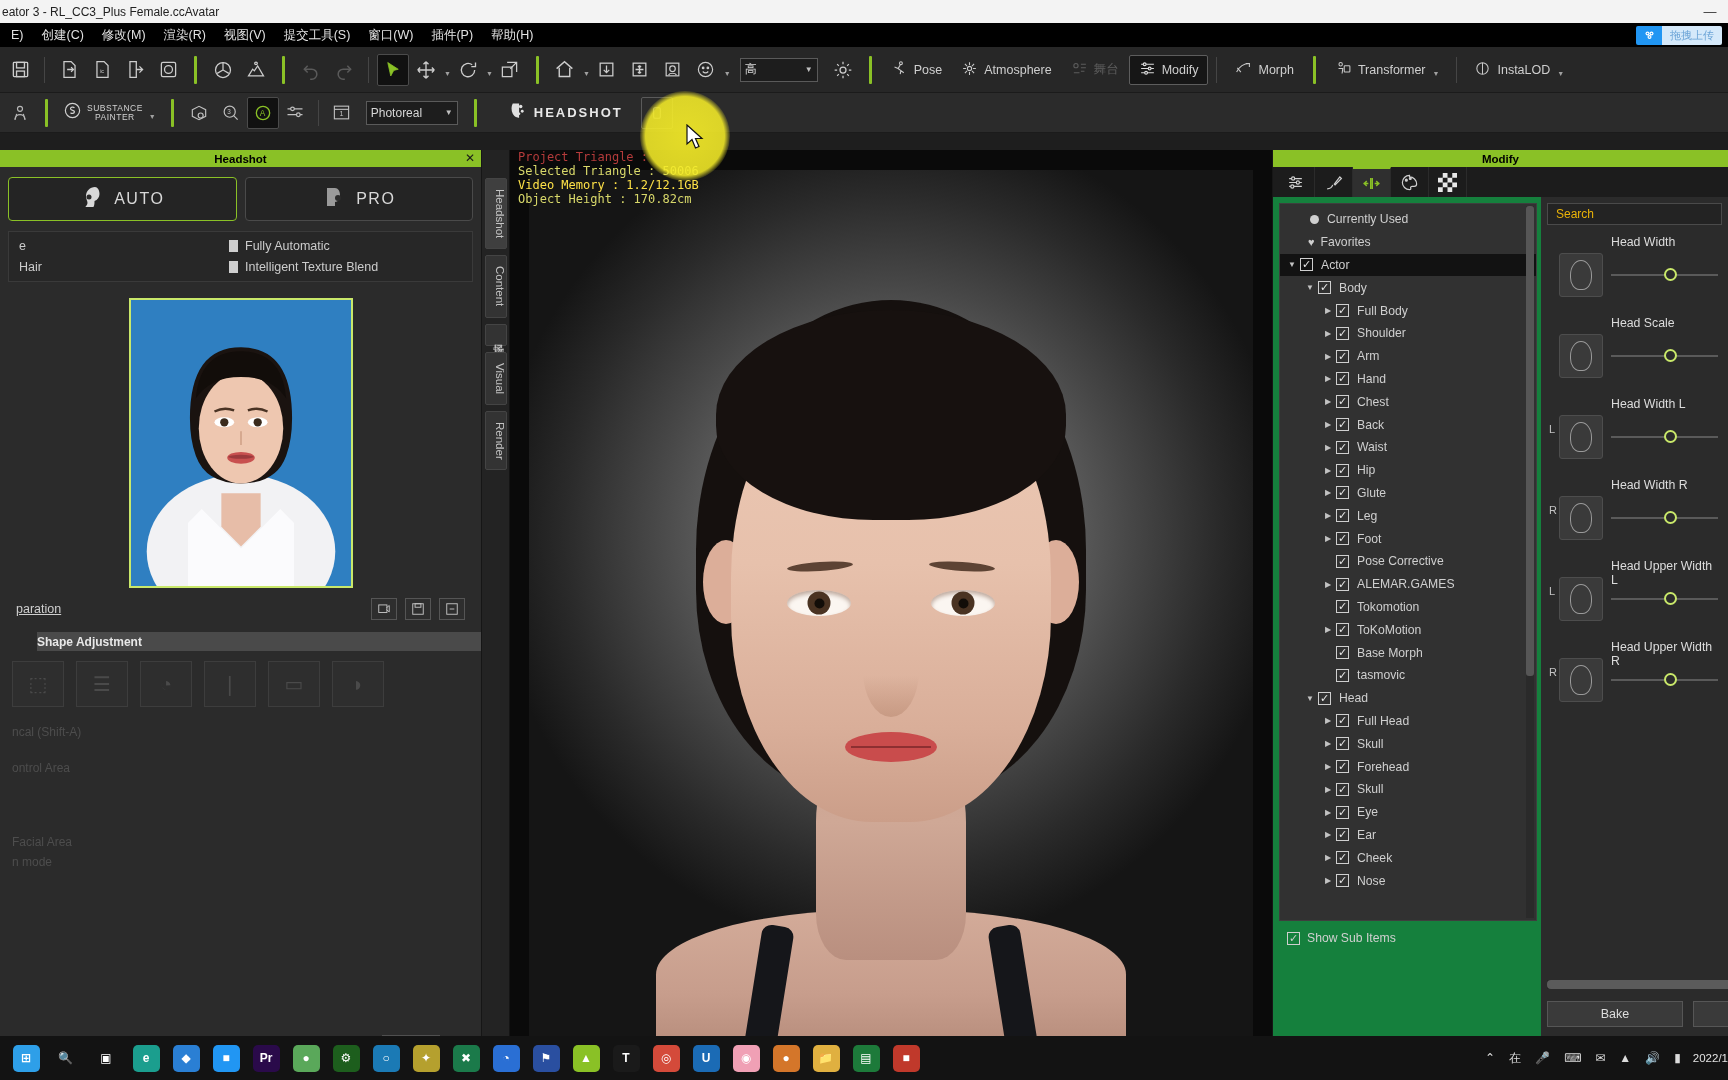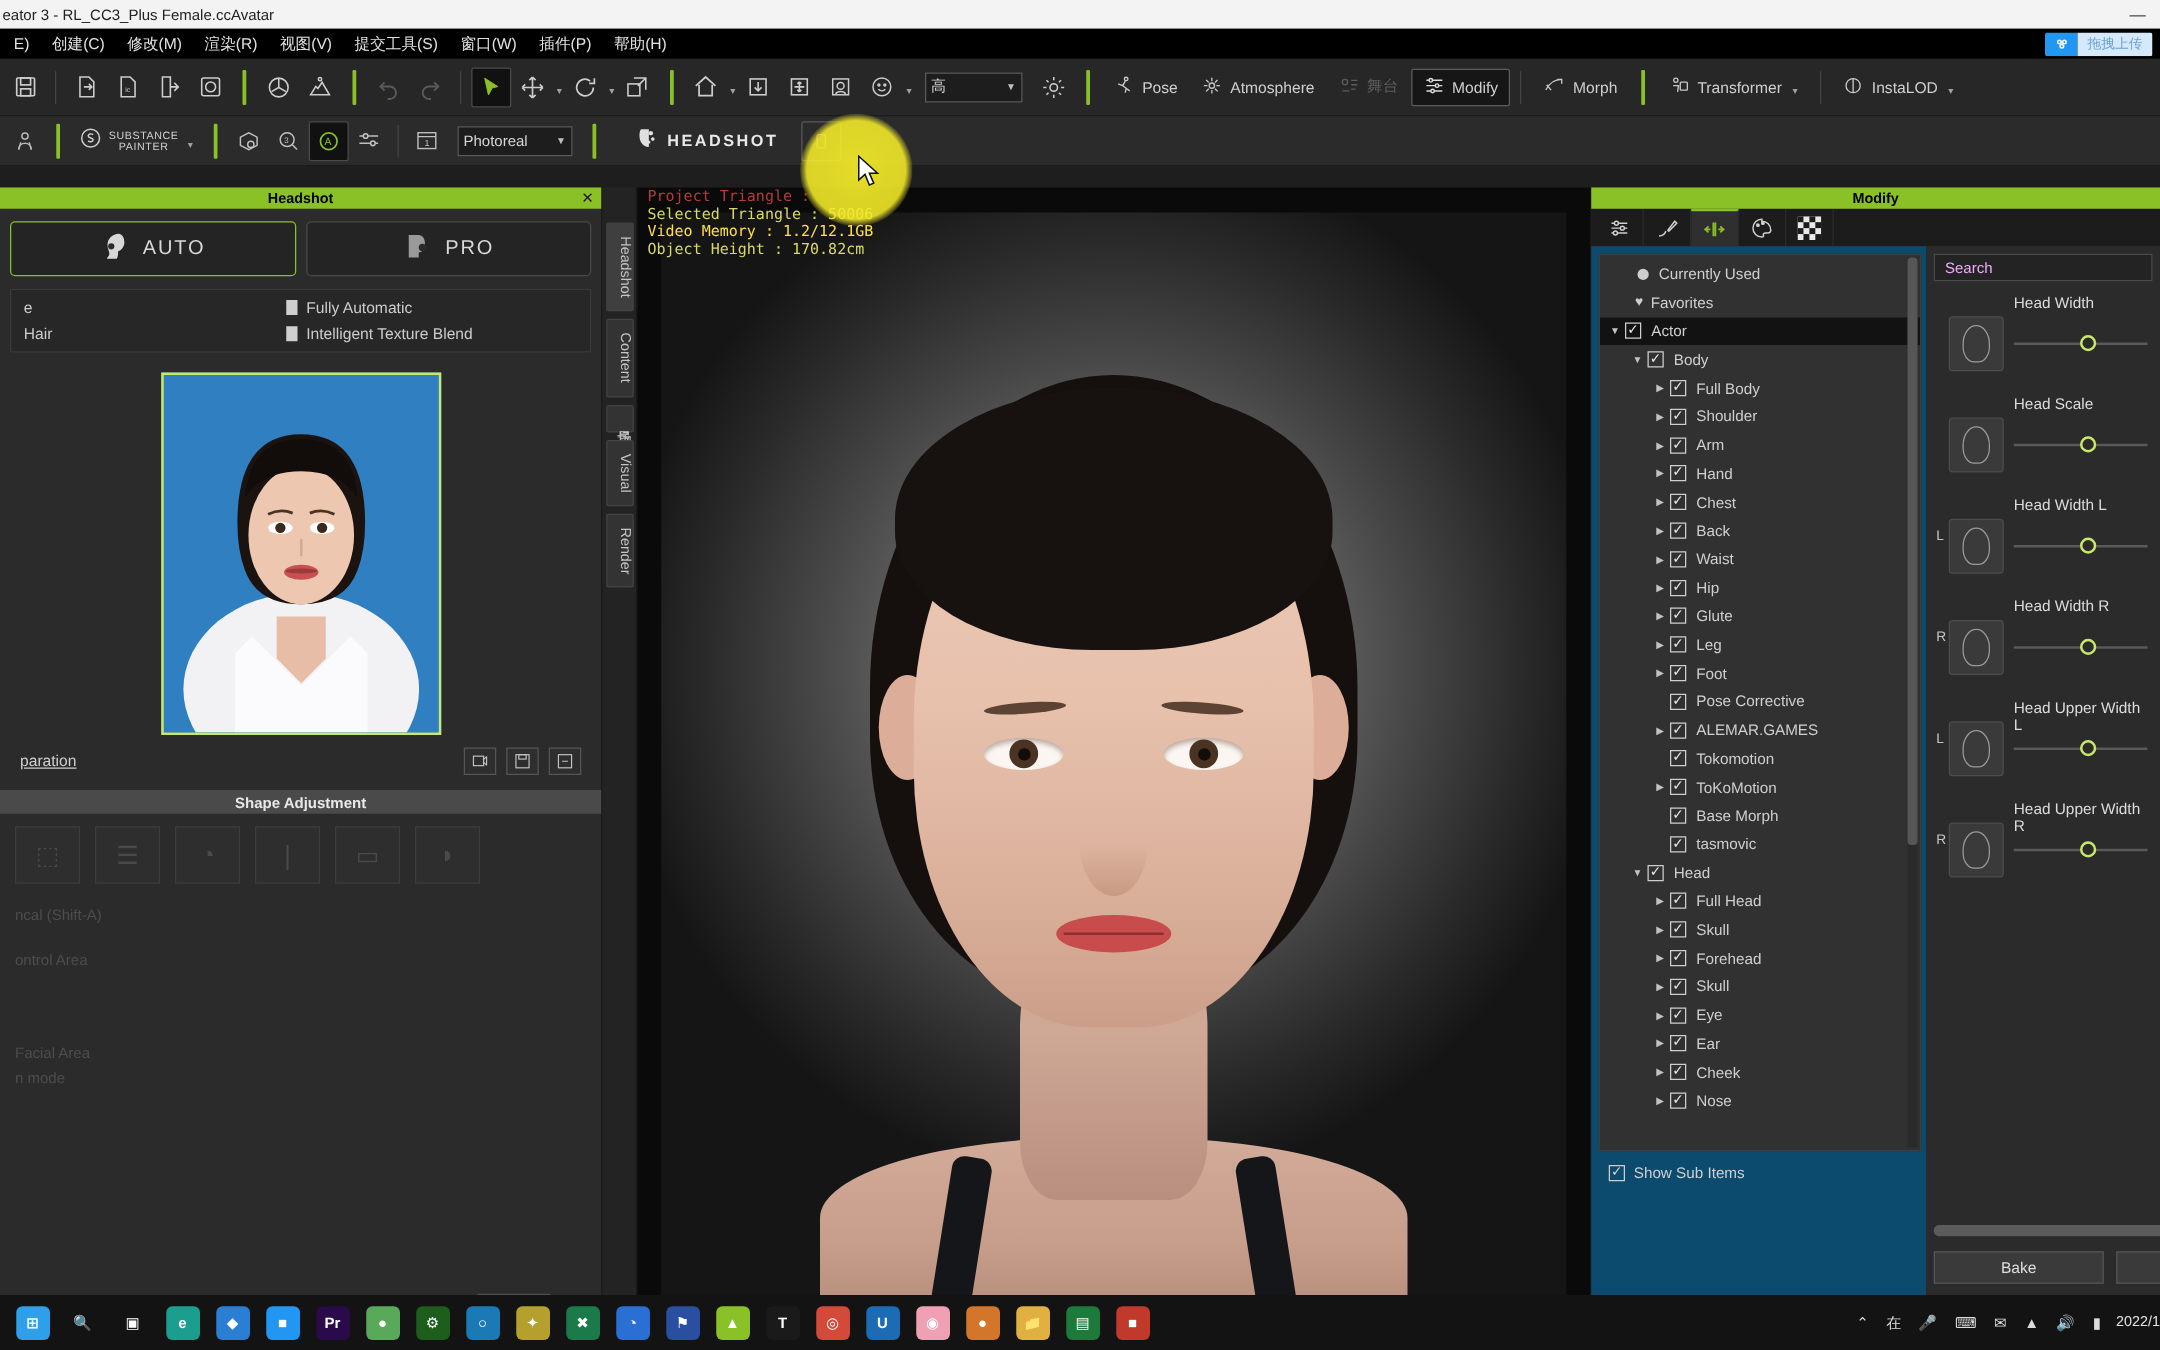--- a/index.html
+++ b/index.html
@@ -119,21 +119,21 @@
     display: flex; align-items: center; padding: 4px 16px 8px 16px; font-size: 12.5px;
   }
   .prep-link { color: #cfcfcf; text-decoration: underline; }
   .prep-icons { margin-left: auto; display: flex; gap: 8px; }
   .mini-btn {
     width: 26px; height: 22px; border: 1px solid #555; background: #2e2e2e;
     display: flex; align-items: center; justify-content: center; color: #c4c4c4;
   }
   .sectionbar {
     height: 19px; background: #4a4a4a; color: #e8e8e8; font-size: 12px; font-weight: bold;
-    display: flex; align-items: center; justify-content: center; margin-top: 4px;
+    display: flex; align-items: center; margin-top: 4px; margin-left: 37px;
   }
   .grp-label { font-size: 12.5px; color: #c9c9c9; padding: 8px 0 0 12px; display: flex; align-items: center; gap: 8px; }
   .grp-label .ln { flex: 1; height: 1px; background: #444; margin-right: 12px; }
   .sculptrow { display: flex; gap: 12px; padding: 10px 12px 0 12px; }
   .sculpt-btn {
     width: 52px; height: 46px; border: 1px solid #3d3d3d; background: #2e2e2e;
     display: flex; align-items: center; justify-content: center; color: #4a4a4a;
   }
   .faint { color: #4d4d4d; font-size: 12px; padding-left: 12px; }
   .spin {
@@ -246,21 +246,21 @@
     position: absolute; left: 1272px; top: 150px; width: 456px; height: 886px;
     background: #2b2b2b; border-left: 1px solid #161616;
   }
   .r-tabs { display: flex; height: 30px; background: #1c1c1c; padding-left: 4px; }
   .r-tab {
     width: 38px; height: 30px; display: flex; align-items: center; justify-content: center;
     color: #cfcfcf; border-right: 1px solid #2b2b2b;
   }
   .r-tab.sel { background: #2f2f2f; border-top: 2px solid #8ac126; }
   .r-body { display: flex; height: 856px; }
-  .tree-col { width: 268px; background: #0c4a6e; padding: 6px 4px 0 6px; position: relative; }
+  .tree-col { width: 268px; background: #15803d; padding: 6px 4px 0 6px; position: relative; }
   .tree-box {
     height: 718px; background: #313131; border: 1px solid #3e3e3e; overflow: hidden; position: relative;
   }
   .tree-scroll { position: absolute; right: 2px; top: 2px; width: 8px; height: 712px; background: #2a2a2a; }
   .tree-thumb { position: absolute; right: 2px; top: 2px; width: 8px; height: 470px; background: #565656; border-radius: 3px; }
   .trow {
     display: flex; align-items: center; height: 22.8px; font-size: 12.2px; color: #cfcfcf;
     padding-left: 4px; white-space: nowrap;
   }
   .trow.hl { background: #121212; }
@@ -271,21 +271,21 @@
     line-height: 11px;
   }
   .trow .dot { width: 9px; height: 9px; border-radius: 50%; background: #cfcfcf; margin: 0 8px 0 10px; }
   .trow .hrt { color: #cfcfcf; margin: 0 6px 0 8px; font-size: 11px; }
   .subitems { display: flex; align-items: center; gap: 7px; padding: 10px 0 0 8px; font-size: 12.2px; color: #d0d0d0; }
   .subitems .bx { width: 13px; height: 13px; border: 1px solid #cfcfcf; display: flex;
     align-items: center; justify-content: center; font-size: 11px; line-height: 11px; }
 
   .slider-col { flex: 1; background: #2b2b2b; padding: 6px 6px 0 6px; position: relative; }
   .searchbox {
-    height: 22px; background: #232323; border: 1px solid #4a4a4a; color: #f0abfc;
+    height: 22px; background: #232323; border: 1px solid #4a4a4a; color: #eab308;
     font-size: 12px; display: flex; align-items: center; padding-left: 8px;
   }
   .slider-list { margin-top: 10px; height: 660px; overflow: hidden; position: relative; }
   .sl-item { height: 81px; position: relative; }
   .sl-name { position: absolute; left: 64px; top: 0; font-size: 12.3px; color: #dcdcdc; }
   .sl-pre { position: absolute; left: 2px; top: 26px; font-size: 11px; color: #c4c4c4; }
   .sl-thumb {
     position: absolute; left: 12px; top: 18px; width: 44px; height: 44px;
     background: #3a3a3a; border: 1px solid #4d4d4d; border-radius: 3px;
     display: flex; align-items: center; justify-content: center;

